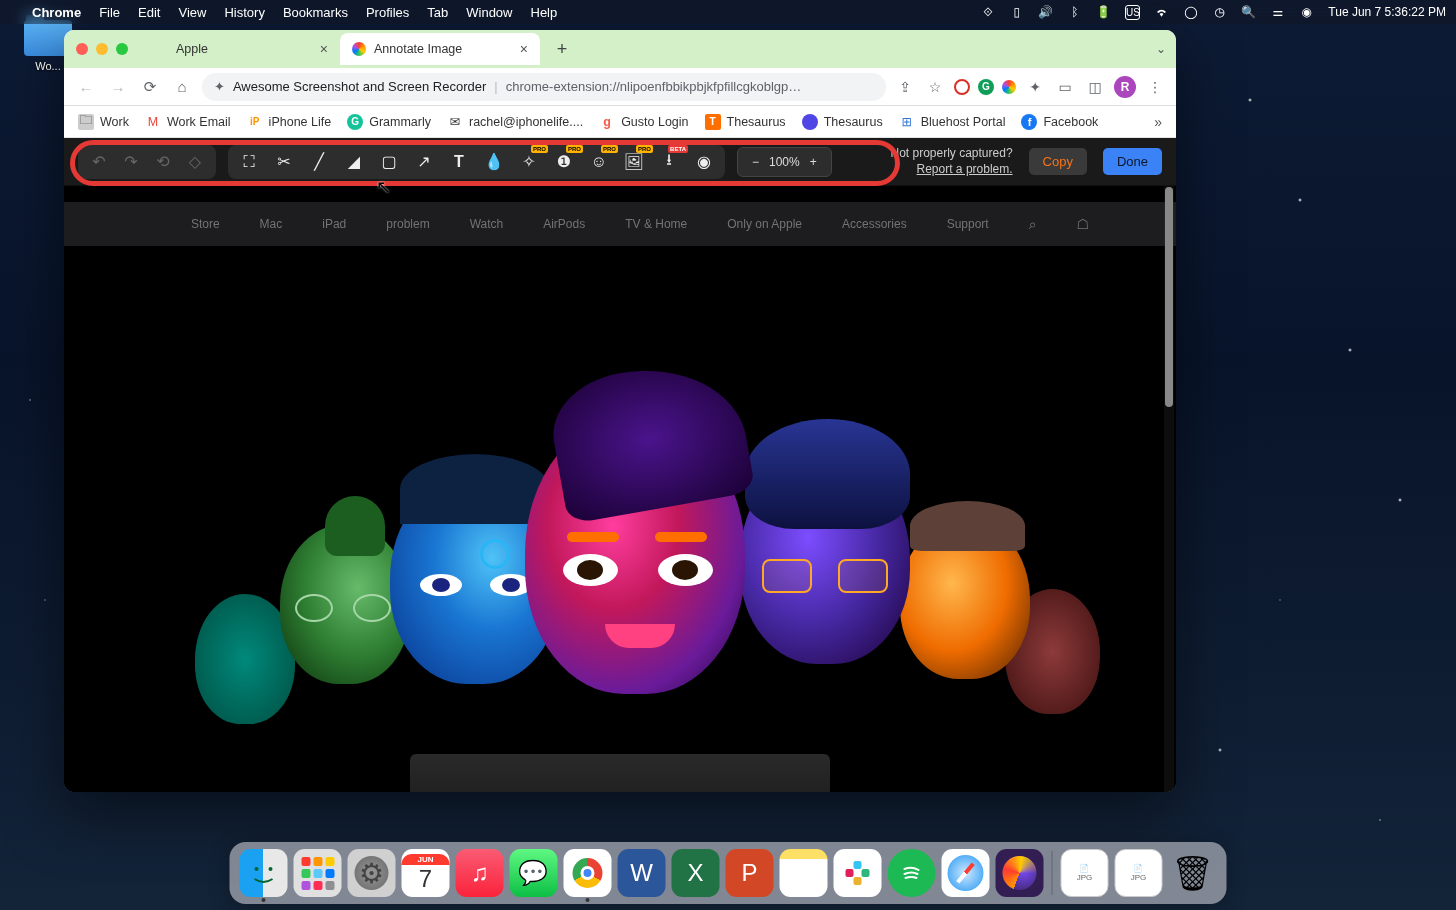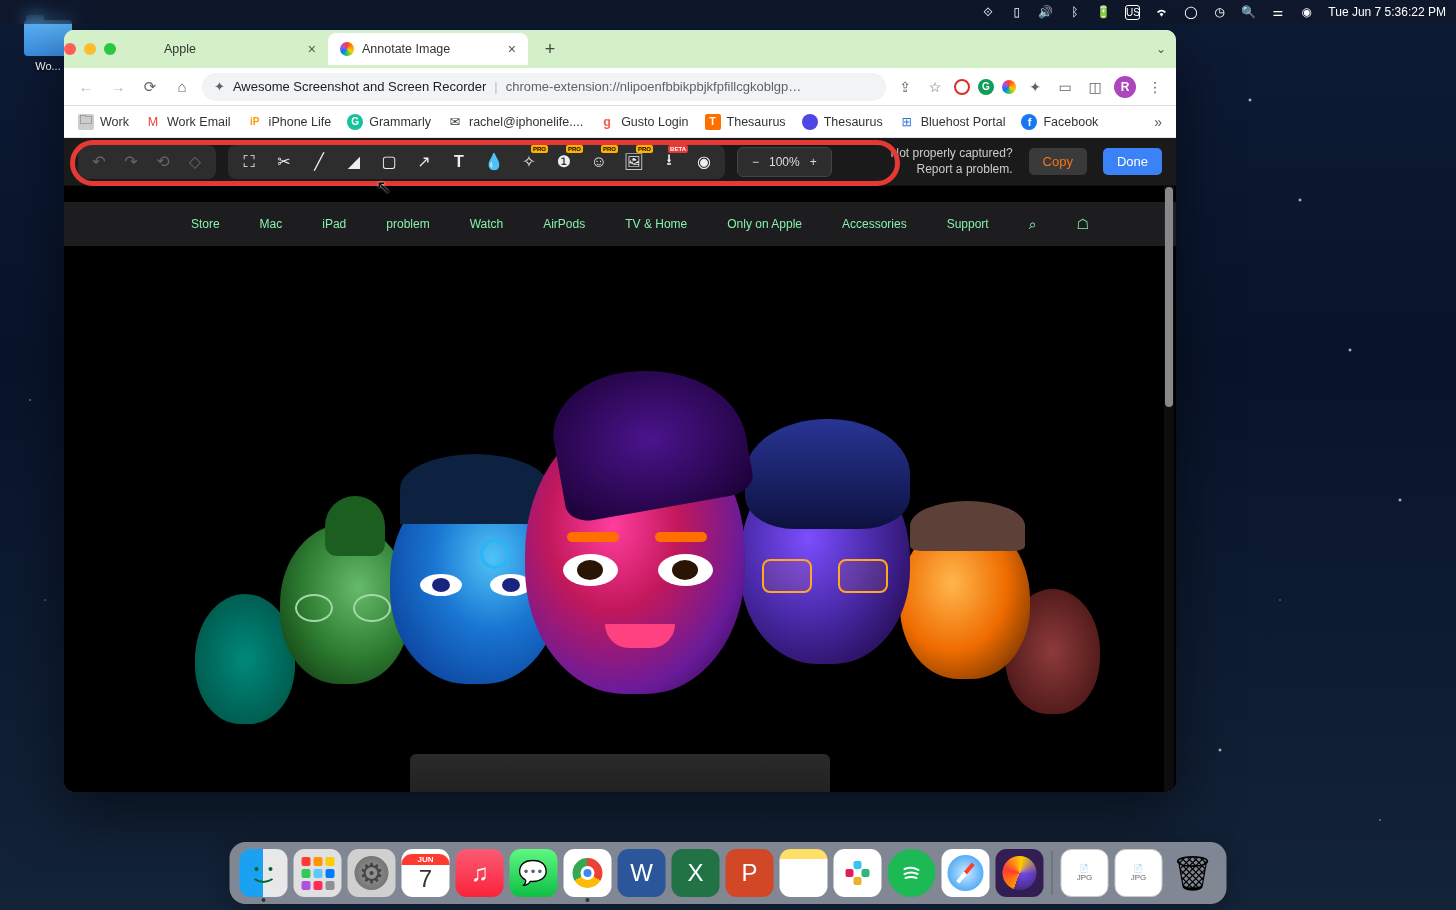--- a/index.html
+++ b/index.html
@@ -38,21 +38,21 @@
 .desktop-icon .folder{width:48px;height:36px;background:linear-gradient(#5bb4f5,#3a8de0);border-radius:4px;margin:0 auto 4px;position:relative}
 .desktop-icon .folder:before{content:"";position:absolute;top:-5px;left:2px;width:18px;height:8px;background:#5bb4f5;border-radius:2px 2px 0 0}
 
 
 .window{
   position:absolute; left:64px; top:30px; width:1112px; height:762px;
   background:#fff; border-radius:10px; overflow:hidden;
   box-shadow:0 20px 60px rgba(0,0,0,.5);
   z-index:3;
 }
-.tabstrip{height:38px;background:#d4f0c8;display:flex;align-items:center;position:relative}
+.tabstrip{height:38px;background:#d4f0c8;display:flex;align-items:center;padding-left:12px;position:relative}
 .traffic{display:flex;gap:8px;margin-right:12px}
 .traffic span{width:12px;height:12px;border-radius:50%}
 .traffic .r{background:#ff5f57}.traffic .y{background:#febc2e}.traffic .g{background:#28c840}
 .tab{display:flex;align-items:center;gap:8px;height:32px;padding:0 12px;border-radius:8px 8px 0 0;font-size:12.5px;color:#333;min-width:200px;max-width:220px;position:relative}
 .tab.active{background:#fff}
 .tab .favicon{width:16px;height:16px;display:flex;align-items:center;justify-content:center;font-size:12px}
 .tab .favicon.apple{color:#999}
 .tab .favicon.aw{border-radius:50%;background:conic-gradient(#ff3b30,#ff9500,#ffcc00,#34c759,#007aff,#af52de,#ff3b30);width:14px;height:14px}
 .tab .close{margin-left:auto;color:#555;font-size:14px;cursor:pointer}
 .newtab{width:28px;height:28px;display:flex;align-items:center;justify-content:center;font-size:18px;color:#444;margin-left:8px;cursor:pointer}
@@ -83,30 +83,30 @@
 .tool-group{display:flex;align-items:center;gap:10px;background:#2d2d2d;border-radius:8px;padding:6px 10px;height:34px}
 .tool-group .tbtn{width:22px;height:22px;display:flex;align-items:center;justify-content:center;color:#eee;cursor:pointer;position:relative}
 .tool-group .tbtn.dis{color:#666}
 .tool-group .tbtn .badge{position:absolute;top:-6px;right:-8px;font-size:6px;font-weight:700;padding:1px 2px;border-radius:2px}
 .tool-group .tbtn .badge.pro{background:#ffb300;color:#000}
 .tool-group .tbtn .badge.beta{background:#e53935;color:#fff}
 .zoomgroup{display:flex;align-items:center;gap:6px;background:#2d2d2d;border:1px solid #444;border-radius:6px;padding:2px 10px;height:30px;color:#ddd;font-size:12px}
 .zoomgroup .zbtn{cursor:pointer;padding:0 4px}
 .ann-right{margin-left:auto;display:flex;align-items:center;gap:16px}
 .ann-right .msg{color:#ccc;font-size:12px;text-align:right;line-height:1.3}
-.ann-right .msg .rp{cursor:pointer}
+.ann-right .msg .rp{text-decoration:underline;cursor:pointer}
 .ann-right .btn{padding:6px 14px;border-radius:5px;font-size:13px;cursor:pointer}
 .ann-right .btn.copy{background:#3a3a3a;color:#f97316}
-.ann-right .btn.done{background:#3b82f6;color:#ffffff}
+.ann-right .btn.done{background:#3b82f6;color:#0f172a}
 
 .cursor-arrow{position:absolute;left:312px;top:38px;color:#000;font-size:18px;z-index:6;filter:drop-shadow(0 0 1px #fff)}
 
 
 .preview{position:absolute;top:48px;left:0;right:0;bottom:0;background:#000}
-.applenav{height:44px;background:#1d1d1f;display:flex;align-items:center;justify-content:center;gap:40px;font-size:12px;color:#86efac;margin-top:16px}
+.applenav{height:44px;background:#1d1d1f;display:flex;align-items:center;justify-content:center;gap:40px;font-size:12px;color:#737373;margin-top:16px}
 .applenav .item{cursor:pointer}
 .applenav .apple-ic{font-size:16px}
 .applenav .search-ic,.applenav .bag-ic{font-size:14px}
 .hero{position:relative;height:calc(100% - 60px);background:#000;overflow:hidden}
 .memoji-cluster{position:absolute;left:50%;top:60%;transform:translate(-50%,-50%);width:900px;height:500px}
 .mface{position:absolute;border-radius:50% 50% 45% 45%}
 .mface.center{left:355px;top:90px;width:220px;height:280px;background:radial-gradient(ellipse at 40% 40%,#ff3d9e 0%,#c2185b 35%,#6a1b9a 70%,#1a0033 100%);z-index:5}
 .mface.center .eyes{position:absolute;top:140px;left:38px;width:150px;display:flex;justify-content:space-between}
 .mface.center .eye{width:55px;height:32px;background:#fff;border-radius:50%;position:relative}
 .mface.center .eye:after{content:"";position:absolute;top:6px;left:14px;width:26px;height:20px;background:#2a1505;border-radius:50%}
@@ -181,20 +181,33 @@
 .settings-ic{width:34px;height:34px;border-radius:50%;background:radial-gradient(#999,#666);position:relative}
 .settings-ic:before{content:"⚙";color:#444;font-size:28px;position:absolute;inset:0;display:flex;align-items:center;justify-content:center}
 svg{display:block}
 </style>
 </head>
 <body>
 
 <div class="desktop"></div>
 
 <div class="menubar">
+  <div class="mleft">
+    <span class="apple-logo"></span>
+    <span class="appname">Chrome</span>
+    <span>File</span>
+    <span>Edit</span>
+    <span>View</span>
+    <span>History</span>
+    <span>Bookmarks</span>
+    <span>Profiles</span>
+    <span>Tab</span>
+    <span>Window</span>
+    <span>Help</span>
+  </div>
   <div class="mright">
     <span class="ic">⟐</span>
     <span class="ic">▯</span>
     <span class="ic">🔊</span>
     <span class="ic">ᛒ</span>
     <span class="ic">🔋</span>
     <span class="ic" style="border:1px solid #fff;border-radius:3px;font-size:10px;padding:0 2px">US</span>
     <span class="ic">
         <svg width="16" height="12" viewBox="0 0 16 12">
           <path d="M8 11 L6 8 Q8 6 10 8 Z M3 6 Q8 1 13 6 L11 7 Q8 4 5 7 Z" fill="#fff"></path>

